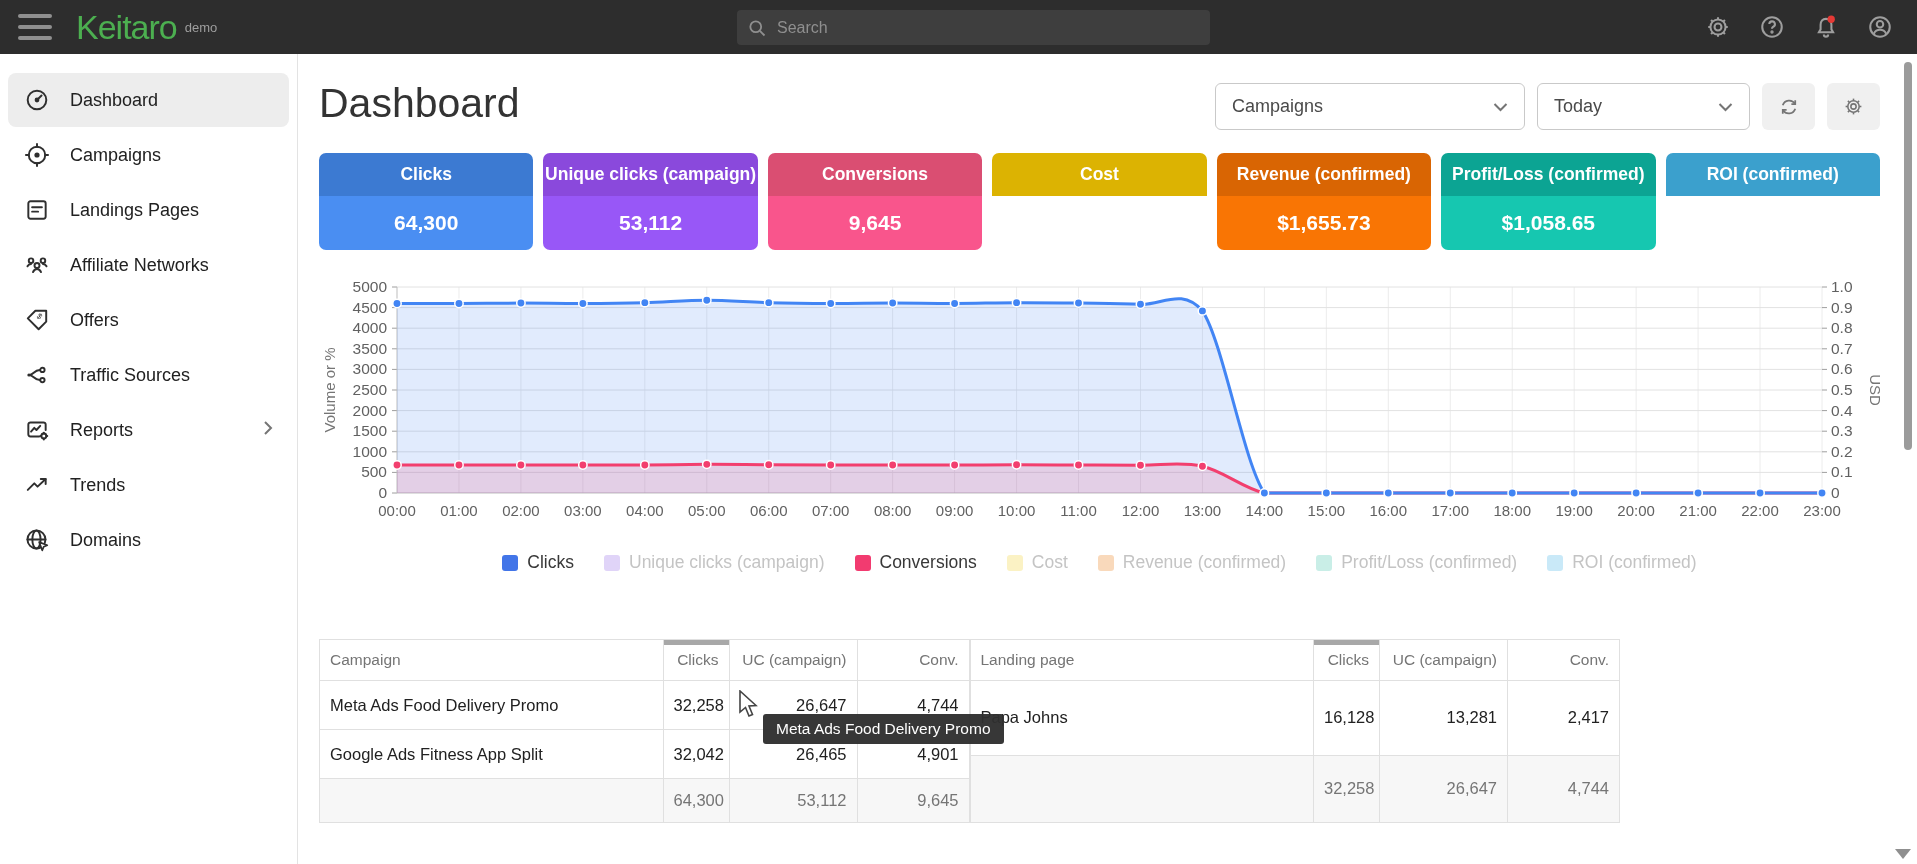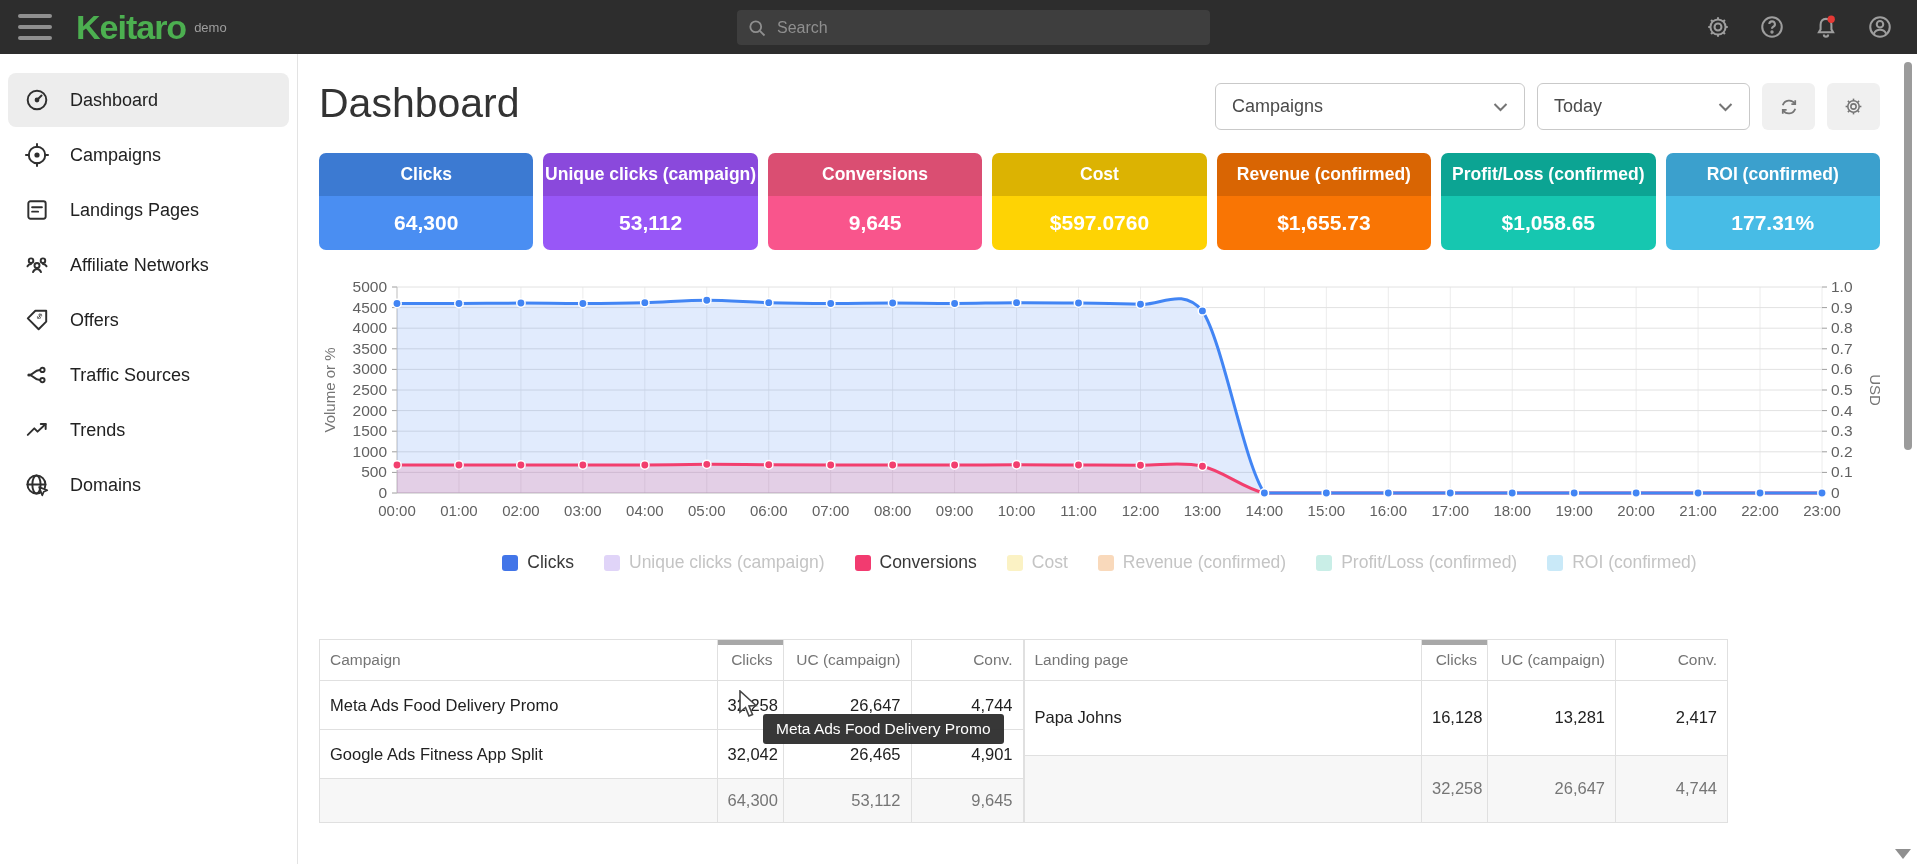--- a/index.html
+++ b/index.html
@@ -5,21 +5,21 @@
   * { margin:0; padding:0; box-sizing:border-box; }
   html,body { width:1917px; height:864px; overflow:hidden; background:#fff;
     font-family:"Liberation Sans", sans-serif; }
 
   
   .topbar { position:absolute; left:0; top:0; width:1917px; height:54px;
     background:#2d2d2d; display:flex; align-items:center; z-index:50; }
   .hamburger { width:34px; height:26px; margin-left:18px; display:flex; flex-direction:column;
     justify-content:space-between; cursor:pointer; }
   .hamburger span { display:block; height:4px; border-radius:2px; background:#8f8f8f; }
-  .logo { margin-left:24px; font-size:34px; font-weight:bold; color:#4caf50; letter-spacing:-1px; }
+  .logo { margin-left:24px; font-size:34px; font-weight:normal; color:#4caf50; letter-spacing:-1px; }
   .logo-badge { margin-left:8px; font-size:13px; color:#9e9e9e; }
   .searchbox { position:absolute; left:737px; top:10px; width:473px; height:35px;
     background:#3e3e3e; border-radius:4px; display:flex; align-items:center; padding:0 10px; }
   .searchbox svg { flex:0 0 auto; }
   .searchbox input { background:transparent; border:none; outline:none; color:#14b8a6;
     font-size:16px; margin-left:10px; width:100%; }
   .searchbox input::placeholder { color:#8f8f8f; }
   .topbar-icons { position:absolute; right:24px; top:0; height:54px; display:flex;
     align-items:center; gap:28px; }
   .tb-icon { width:26px; height:26px; cursor:pointer; position:relative; }
@@ -58,21 +58,21 @@
   
   .chart-wrap { position:absolute; left:20px; top:221px; width:1561px; height:252px; }
   .legend { position:absolute; left:20px; top:498px; width:1561px; display:flex;
     justify-content:center; gap:30px; }
   .legend-item { display:flex; align-items:center; gap:9px; cursor:pointer; font-size:17.5px; }
   .legend-swatch { width:16px; height:16px; border-radius:3px; }
   .legend-item.off { color:#c4c4c4; }
   .legend-item.on { color:#383838; }
 
   
-  .tables { position:absolute; left:20px; top:585px; width:1409px; display:flex;
+  .tables { position:absolute; left:20px; top:585px; width:1301px; display:flex;
     justify-content:space-between; }
   .dtable { width:757px; border:1px solid #e0e0e0; border-collapse:collapse; table-layout:fixed;
     background:#fff; }
   .dtable th { height:41px; font-weight:400; font-size:15.5px; color:#757575; text-align:right;
     padding:0 10px; position:relative; cursor:pointer; }
   .dtable th:first-child { text-align:left; }
   .dtable th.sorted::before { content:""; position:absolute; left:0; right:0; top:0; height:5px;
     background:#a8a8a8; }
   .dtable td { height:49px; font-size:16.5px; color:#212121; text-align:right; padding:0 10px;
     border-top:1px solid #e0e0e0; overflow:hidden; white-space:nowrap; }
@@ -199,20 +199,35 @@
     </div>
     <div class="side-item">
       <span class="s-icon"><svg width="26" height="26" viewBox="0 0 24 24" fill="none" stroke="#2f2f2f" stroke-width="1.8" stroke-linecap="round" stroke-linejoin="round">
           <circle cx="4.5" cy="12" r="1.4" fill="#2f2f2f" stroke="none"></circle>
           <path d="M4.5 12 C9 12 9 7.5 14.5 7.3"></path>
           <path d="M4.5 12 C9 12 9 16.5 14.5 16.7"></path>
           <circle cx="17" cy="7.3" r="2"></circle>
           <circle cx="17" cy="16.7" r="2"></circle>
         </svg></span>
       <span class="s-label">Traffic Sources</span>
+    </div>
+    <div class="side-item">
+      <span class="s-icon"><svg width="26" height="26" viewBox="0 0 24 24" fill="none" stroke="#2f2f2f" stroke-width="1.8" stroke-linecap="round" stroke-linejoin="round">
+          <path d="M20 12 V7 a2 2 0 0 0 -2 -2 H6 a2 2 0 0 0 -2 2 v9 a2 2 0 0 0 2 2 h8"></path>
+          <polyline points="6.5,13.5 9.5,10 11.5,12 15,8.2"></polyline>
+          <circle cx="18.3" cy="17.6" r="2.3"></circle>
+          <line x1="18.3" y1="14.4" x2="18.3" y2="15.3"></line>
+          <line x1="18.3" y1="19.9" x2="18.3" y2="20.8"></line>
+          <line x1="15.1" y1="17.6" x2="16" y2="17.6"></line>
+          <line x1="20.6" y1="17.6" x2="21.5" y2="17.6"></line>
+        </svg></span>
+      <span class="s-label">Reports</span>
+      <span class="s-chevron"><svg width="10" height="16" viewBox="0 0 10 16" fill="none" stroke="#757575" stroke-width="2">
+          <polyline points="2,2 8,8 2,14"></polyline>
+        </svg></span>
     </div>
     <div class="side-item">
       <span class="s-icon"><svg width="26" height="26" viewBox="0 0 24 24" fill="none" stroke="#2f2f2f" stroke-width="1.8" stroke-linecap="round" stroke-linejoin="round">
           <polyline points="3.5,16.5 9.5,10.5 12.5,13.5 20,6.5"></polyline>
           <polyline points="15.5,6.5 20,6.5 20,11"></polyline>
         </svg></span>
       <span class="s-label">Trends</span>
     </div>
     <div class="side-item">
       <span class="s-icon"><svg width="26" height="26" viewBox="0 0 24 24" fill="none" stroke="#2f2f2f" stroke-width="1.8" stroke-linecap="round" stroke-linejoin="round">
@@ -273,33 +288,31 @@
       <div class="card">
         <div class="c-head" style="background:#8a49dc">Unique clicks (campaign)</div>
         <div class="c-body" style="background:#9857f7">53,112</div>
       </div>
       <div class="card">
         <div class="c-head" style="background:#da4e72">Conversions</div>
         <div class="c-body" style="background:#f9558c">9,645</div>
       </div>
       <div class="card">
         <div class="c-head" style="background:#dcb302">Cost</div>
-        <div class="c-body" style="background:#fed304">$597.0760</div>
       </div>
       <div class="card">
         <div class="c-head" style="background:#d96503">Revenue (confirmed)</div>
         <div class="c-body" style="background:#f97504">$1,655.73</div>
       </div>
       <div class="card">
         <div class="c-head" style="background:#0ca493">Profit/Loss (confirmed)</div>
         <div class="c-body" style="background:#16c7b0">$1,058.65</div>
       </div>
       <div class="card">
         <div class="c-head" style="background:#3ba0cd">ROI (confirmed)</div>
-        <div class="c-body" style="background:#47bce6">177.31%</div>
       </div>
     </div>
 
   <div class="chart-wrap" id="chart"><svg width="1561" height="252" viewBox="0 0 1561 252" style="font-family:'Liberation Sans',sans-serif">
         <line x1="139.95652173913044" y1="12" x2="139.95652173913044" y2="218" stroke="#ececec" stroke-width="1"></line>
         <line x1="201.91304347826087" y1="12" x2="201.91304347826087" y2="218" stroke="#ececec" stroke-width="1"></line>
         <line x1="263.8695652173913" y1="12" x2="263.8695652173913" y2="218" stroke="#ececec" stroke-width="1"></line>
         <line x1="325.82608695652175" y1="12" x2="325.82608695652175" y2="218" stroke="#ececec" stroke-width="1"></line>
         <line x1="387.7826086956522" y1="12" x2="387.7826086956522" y2="218" stroke="#ececec" stroke-width="1"></line>
         <line x1="449.7391304347826" y1="12" x2="449.7391304347826" y2="218" stroke="#ececec" stroke-width="1"></line>

